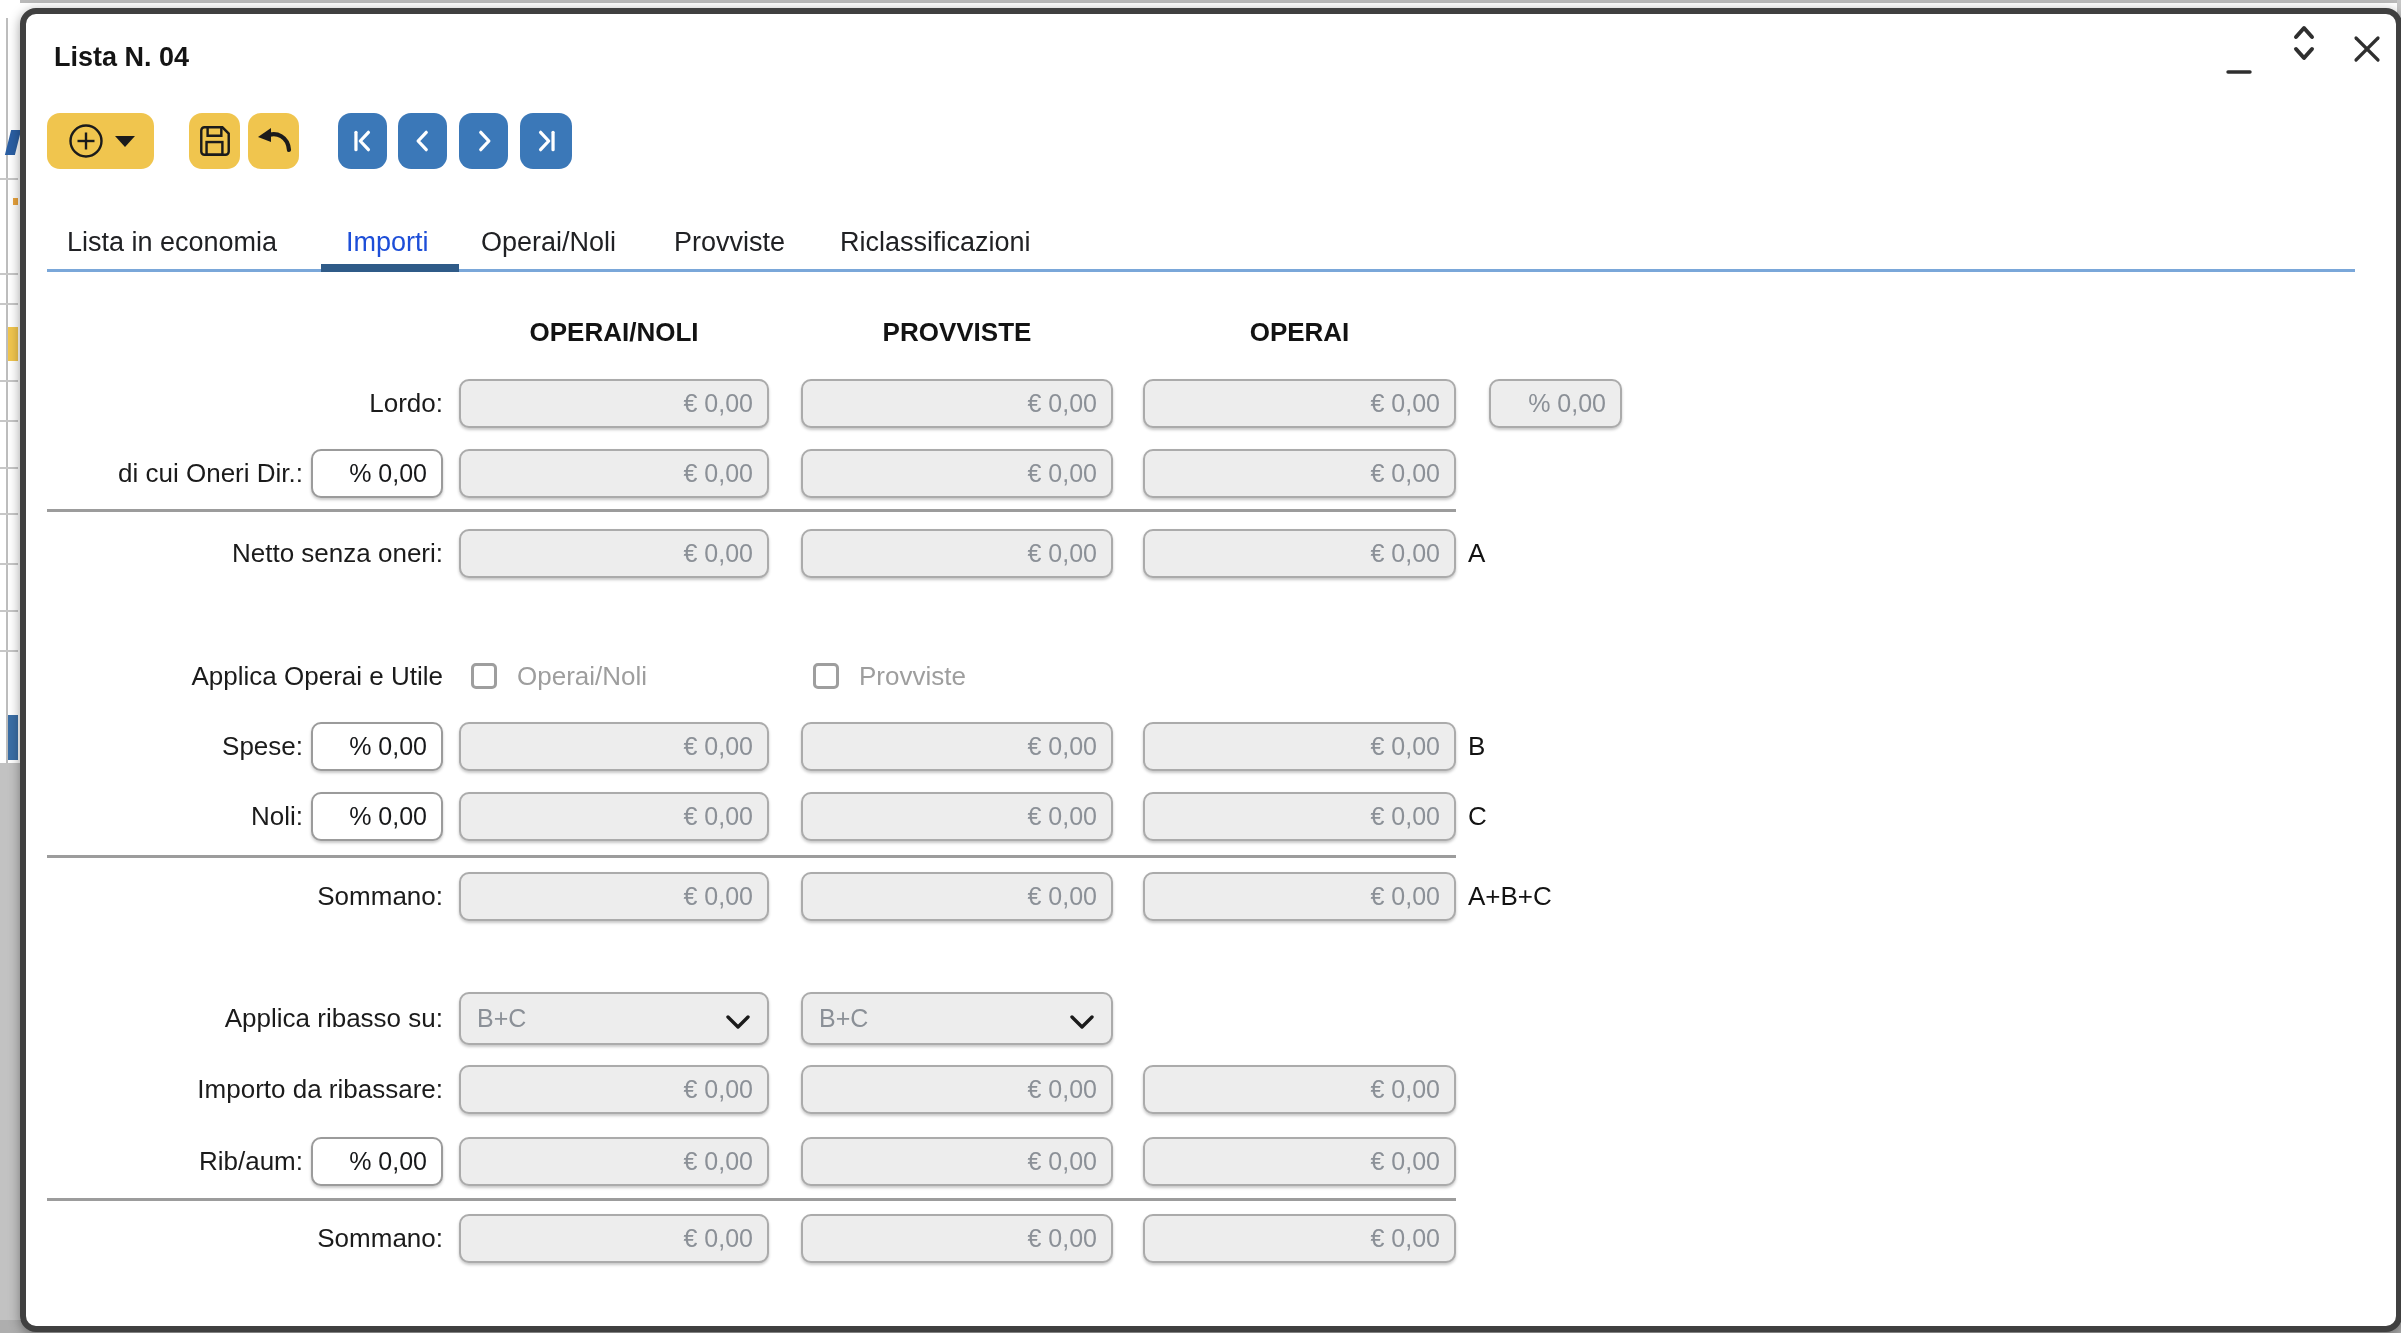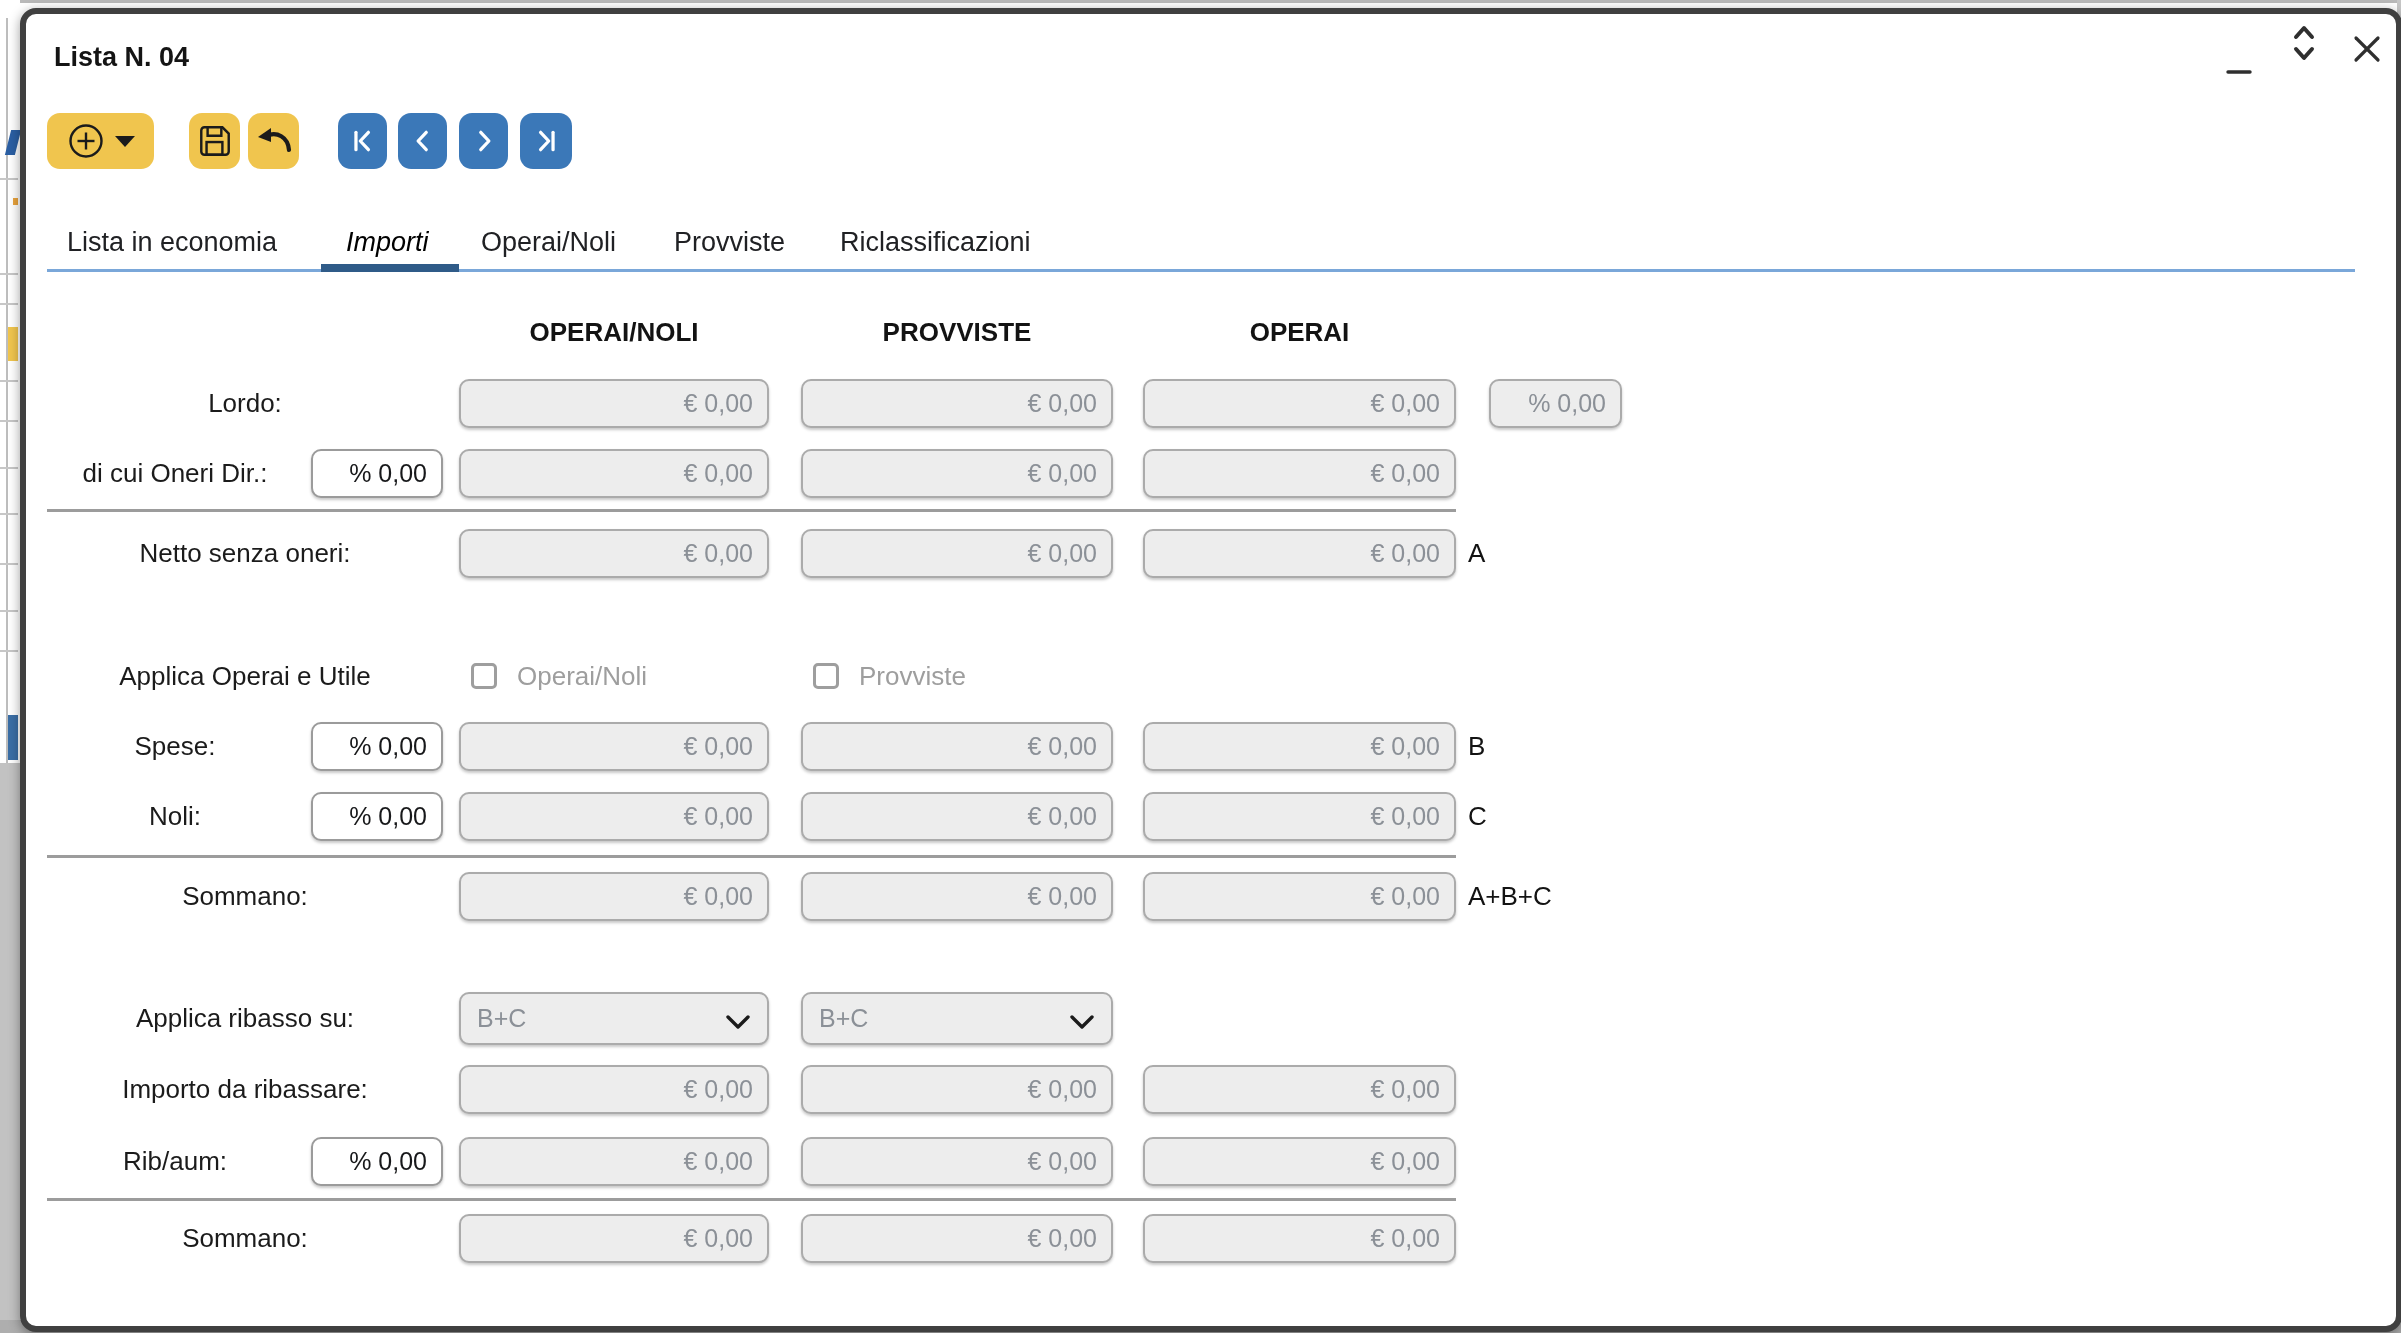--- a/index.html
+++ b/index.html
@@ -27,29 +27,29 @@
 
   
   .tb-btn{position:absolute;top:99px;height:56px;border:none;border-radius:13px;cursor:pointer;
           display:flex;align-items:center;justify-content:center;gap:8px;padding:0;}
   .btn-yellow{background:#f0c54e;}
   .btn-blue{background:#3b78b8;}
   .tb-btn .icon{display:flex;align-items:center;justify-content:center;}
 
   
   .tab{position:absolute;top:210px;height:36px;line-height:36px;font-size:27px;color:#202124;cursor:pointer;white-space:nowrap;}
-  .tab.active{color:#000000;font-style:italic;}
+  .tab.active{color:#1d4ed8;}
   .tab-underline-track{position:absolute;left:21px;top:255px;width:2308px;height:3px;background:#7aa7d9;}
   .tab-underline-active{position:absolute;left:295px;top:250px;width:138px;height:8px;background:#2f5b88;}
 
   
   .col-header{position:absolute;top:303px;height:30px;line-height:30px;font-size:26px;font-weight:700;
               color:#131313;text-align:center;}
   .form-row{position:absolute;left:0;width:2370px;height:49px;}
-  .row-label{position:absolute;left:21px;line-height:49px;font-size:26px;color:#1b1b1b;text-align:center;white-space:nowrap;}
+  .row-label{position:absolute;left:21px;line-height:49px;font-size:26px;color:#1b1b1b;text-align:right;white-space:nowrap;}
   .row-letter{position:absolute;left:1442px;line-height:49px;font-size:26px;color:#131313;white-space:nowrap;}
   .inp{position:absolute;top:0;height:49px;box-sizing:border-box;border-radius:10px;font-size:25px;
        font-family:"Liberation Sans",sans-serif;padding:0 14px;text-align:right;outline:none;
        box-shadow:0 2px 3px rgba(0,0,0,.22);}
   .inp-grey{background:#ededed;border:2px solid #ababab;color:#8b9097;}
   .inp-white{background:#ffffff;border:2px solid #9b9b9b;color:#17181a;}
   .separator{position:absolute;left:21px;width:1409px;height:3px;background:#9c9c9c;}
 
   .checkbox{position:absolute;top:11px;width:26px;height:26px;box-sizing:border-box;border:3px solid #9e9e9e;
             border-radius:5px;background:#fff;cursor:pointer;}

